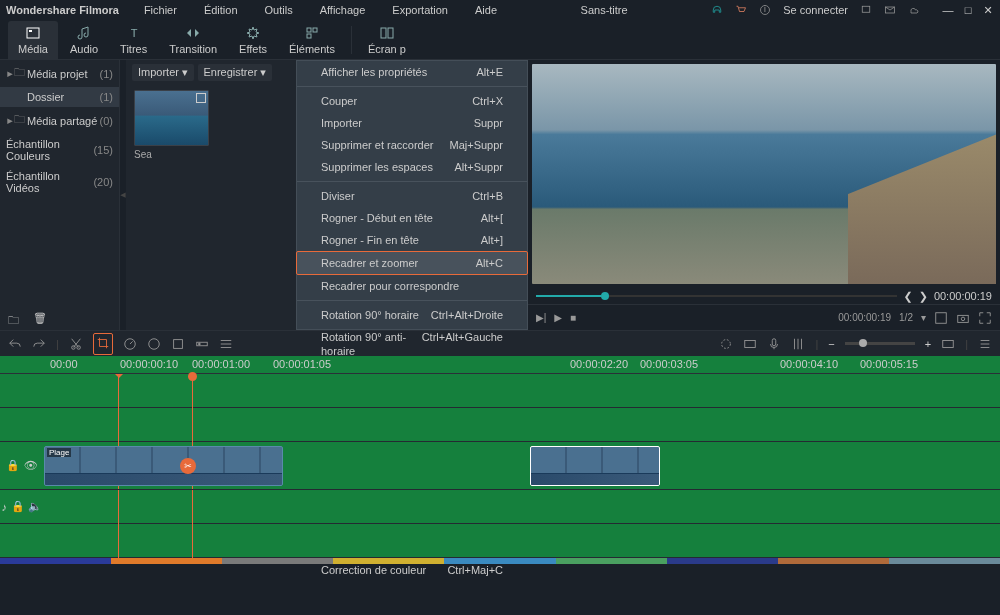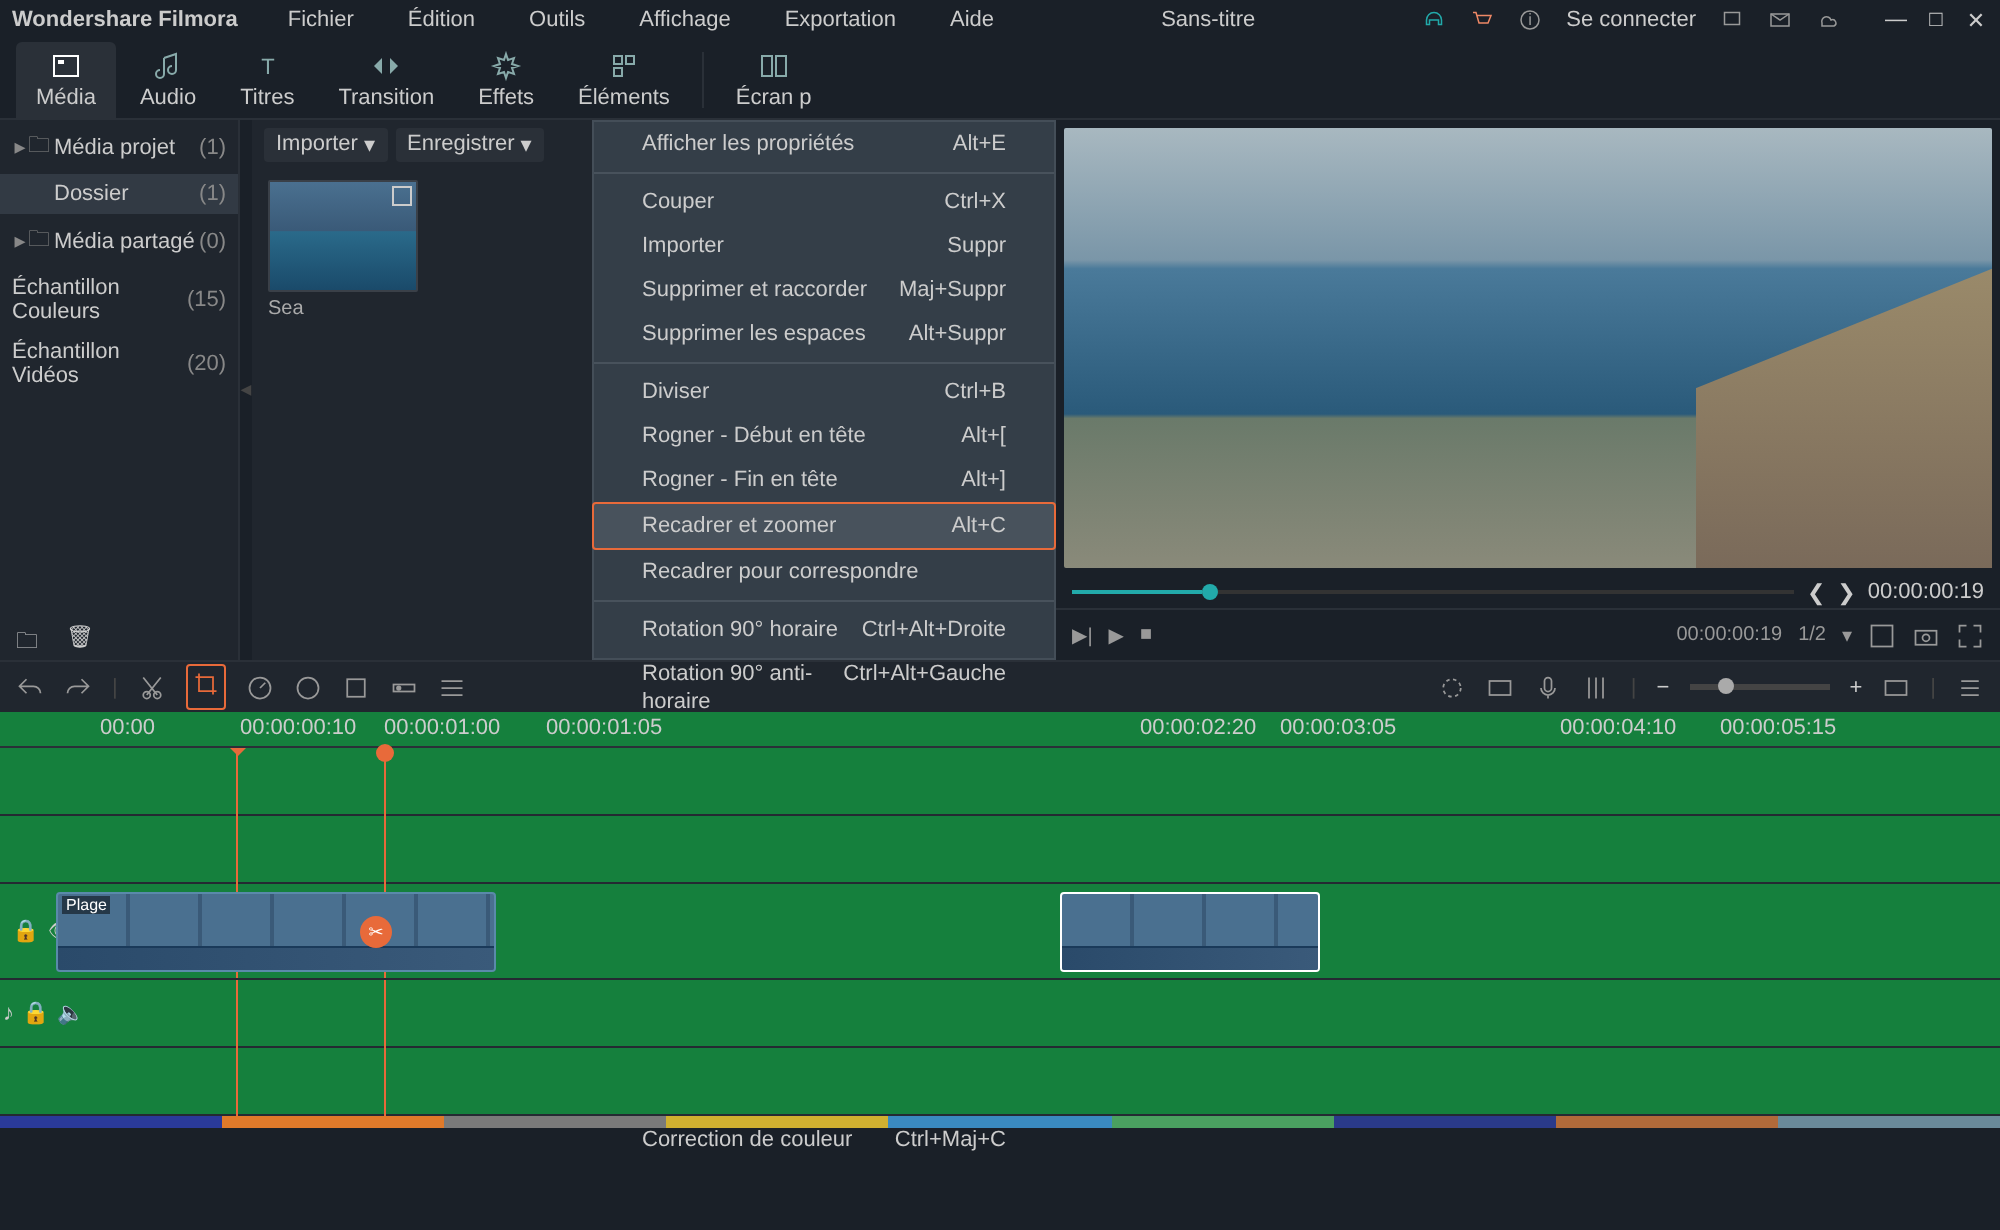--- a/index.html
+++ b/index.html
@@ -432,21 +432,21 @@
         <div class="head"></div>
       </div>
     <div class="track">
         <div class="head"></div>
       </div>
     <div class="track big" style="position:relative">
       <div class="head">
           <span>🔒</span>
           <span>👁</span>
         </div>
-      <div class="clip" style="left:28px;width:220px">
+      <div class="clip" style="left:44px;width:239px">
           <span class="lbl">Plage</span>
           <div class="aud"></div>
         </div>
       <div class="cut"></div>
       <div class="clip sel" style="left:530px;width:130px">
           <div class="aud"></div>
         </div>
     </div>
     <div class="track">
         <div class="head">

